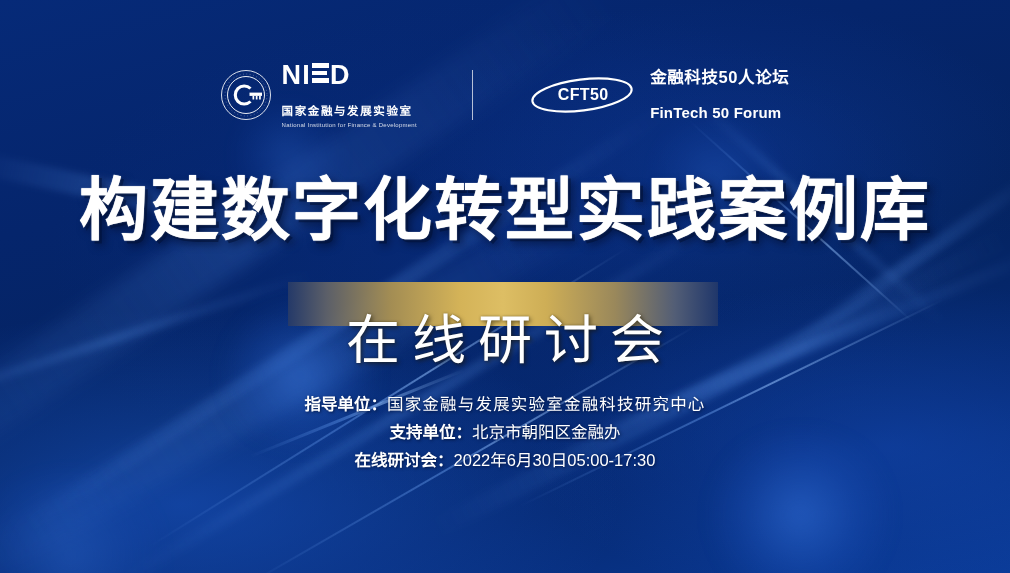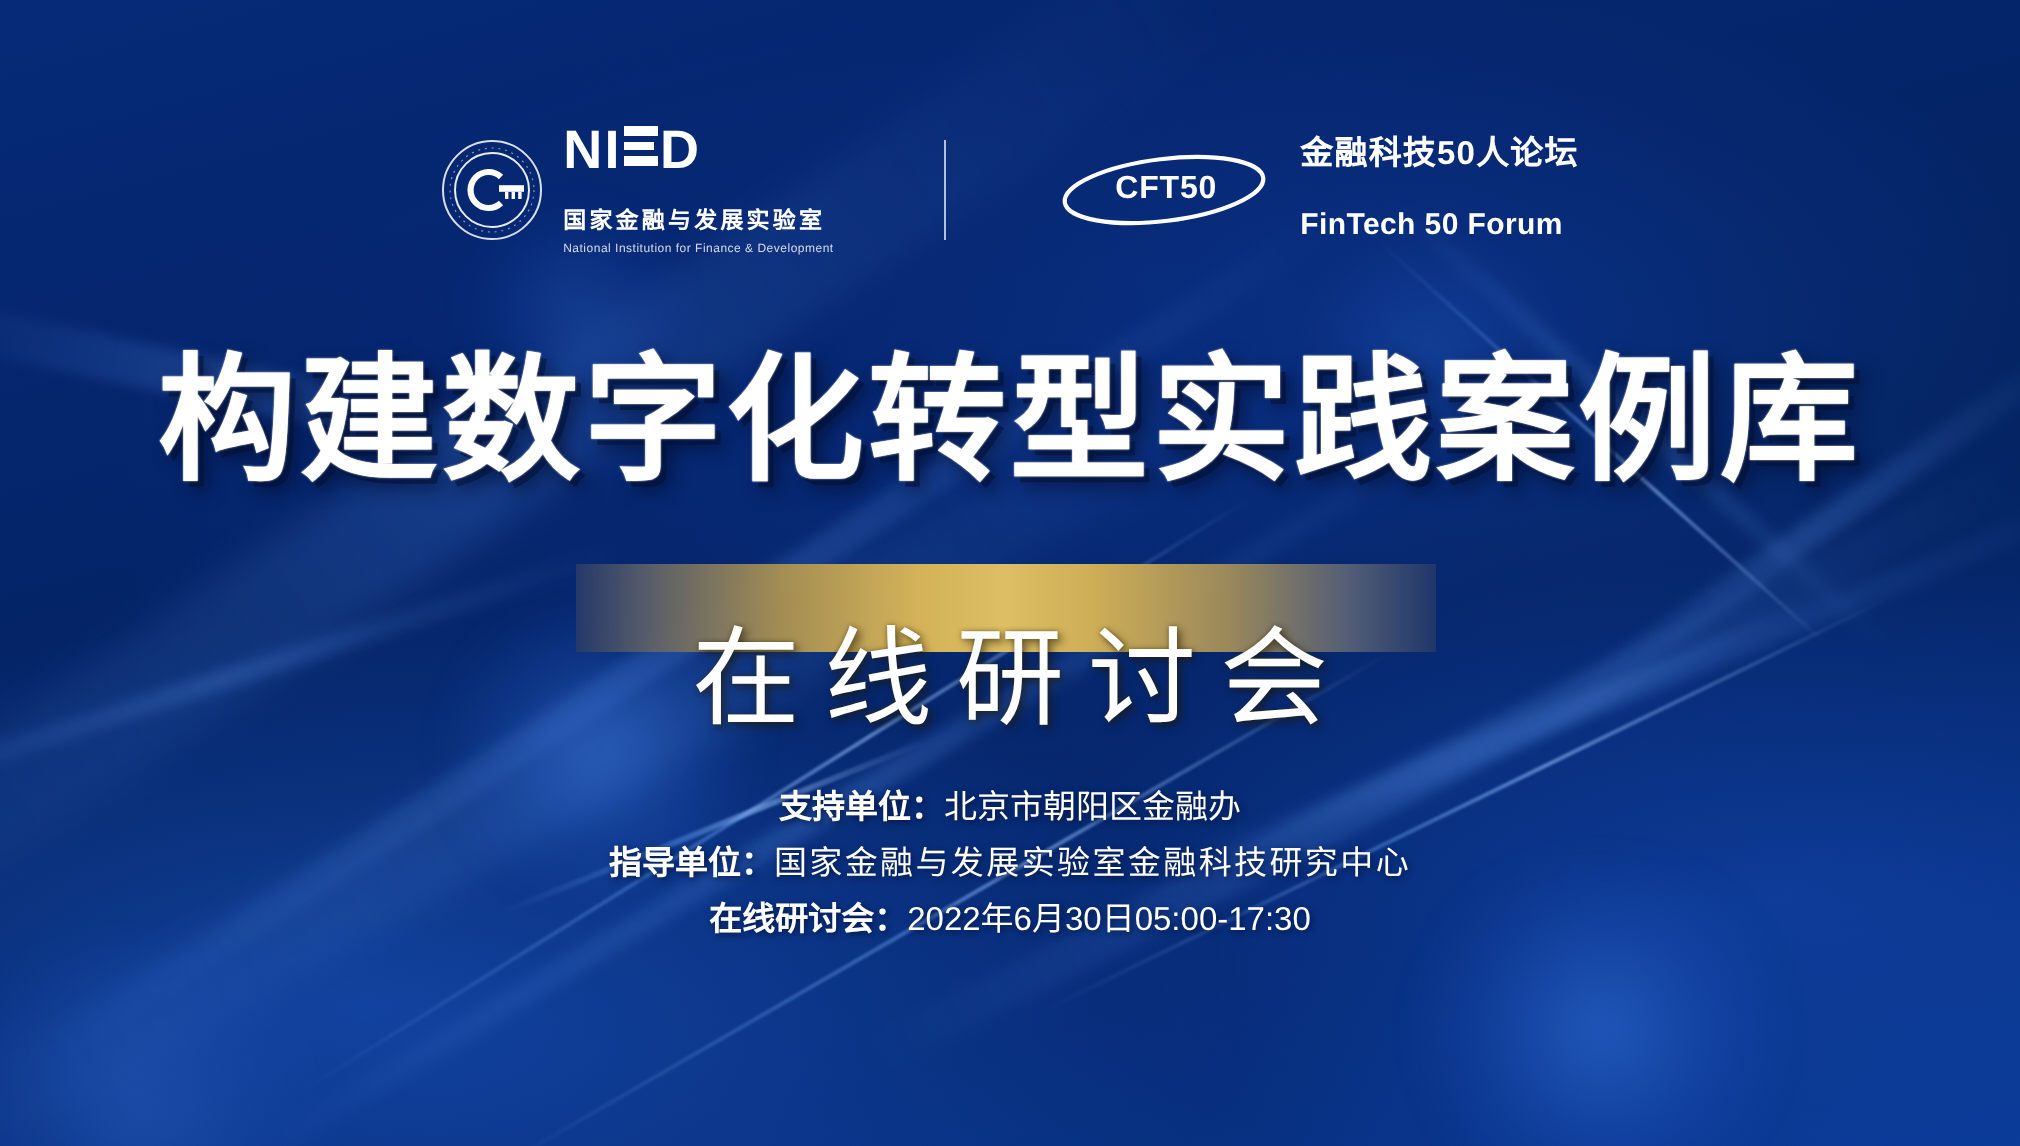--- a/index.html
+++ b/index.html
@@ -258,24 +258,24 @@
     </div>
 
   </div>
 
   <div id="main-title">构建数字化转型实践案例库</div>
 
   <div id="gold-band"></div>
   <div id="sub-title">在线研讨会</div>
 
   <div id="info-block">
+    <div class="info-line wide">
+      <span class="lbl">指导单位：</span><span class="val">国家金融与发展实验室金融科技研究中心</span>
+    </div>
     <div class="info-line">
       <span class="lbl">支持单位：</span><span class="val">北京市朝阳区金融办</span>
     </div>
-    <div class="info-line wide">
-      <span class="lbl">指导单位：</span><span class="val">国家金融与发展实验室金融科技研究中心</span>
-    </div>
     <div class="info-line">
       <span class="lbl">在线研讨会：</span><span class="val">2022年6月30日05:00-17:30</span>
     </div>
   </div>
 
 </div>
 
 </body></html>

